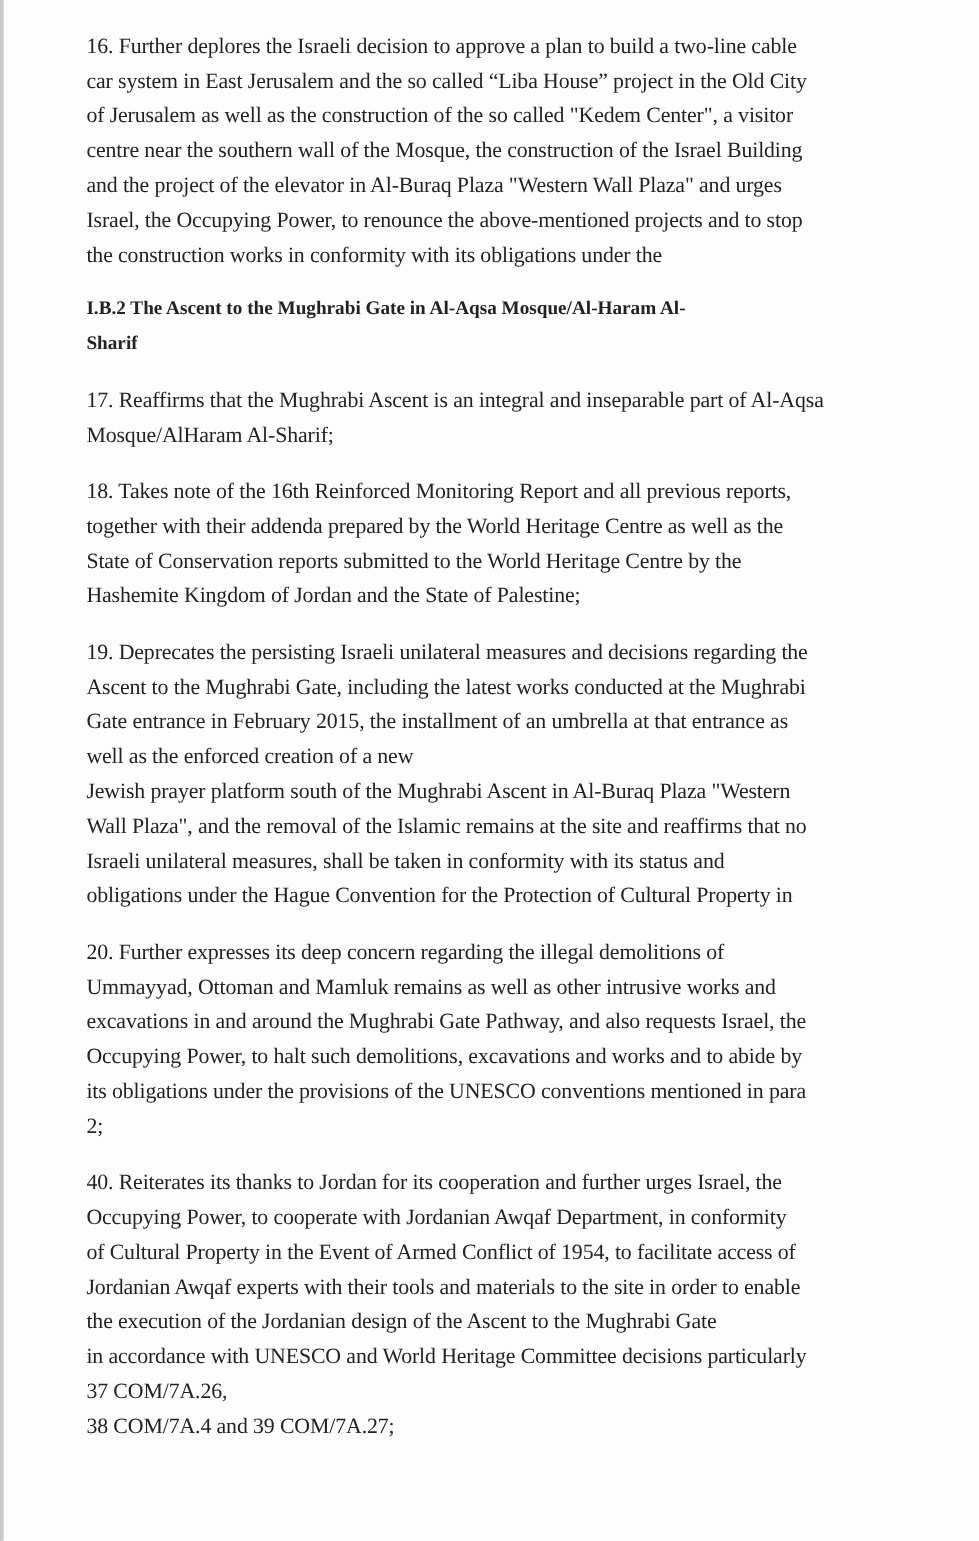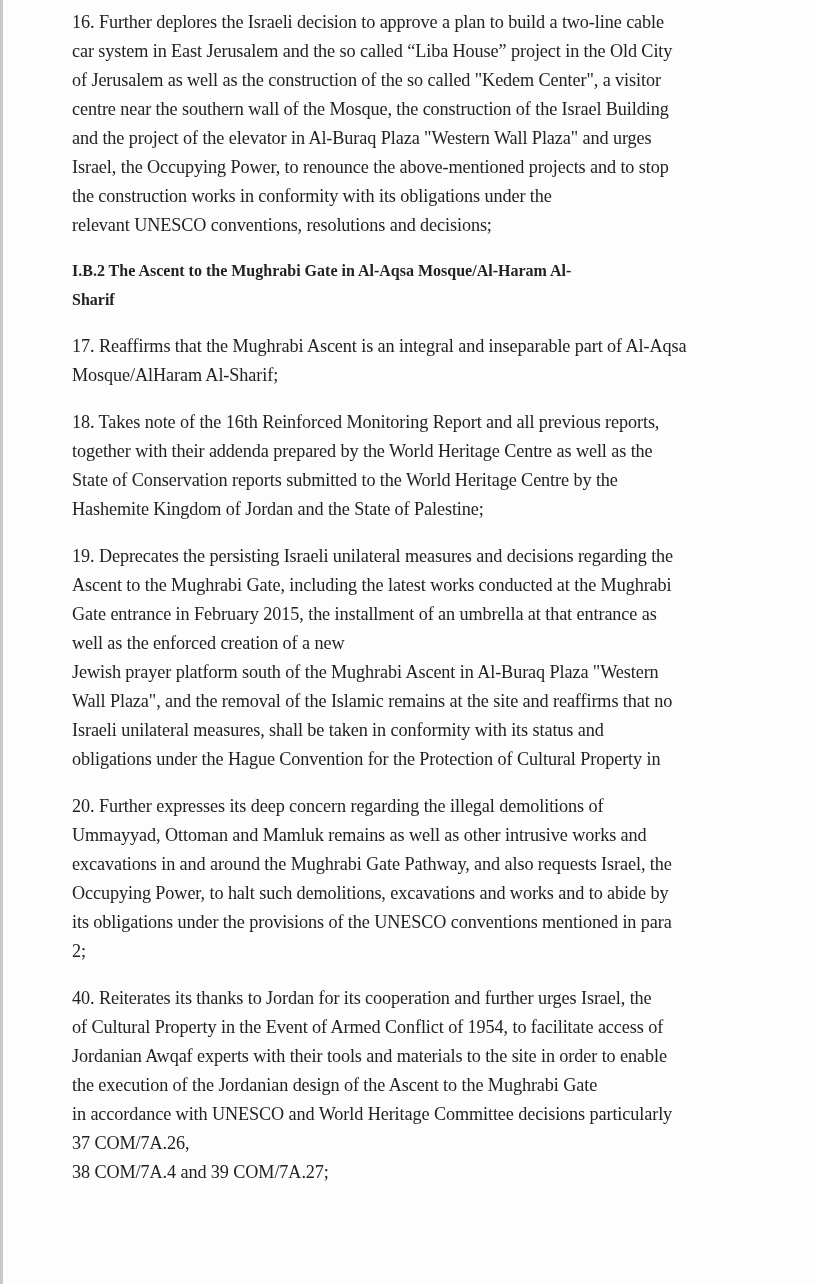--- a/index.html
+++ b/index.html
@@ -26,21 +26,21 @@
   .content {
     position: absolute;
     left: 72px;
     top: 8px;
     width: 690px;
   }
   .para {
     font-family: "Liberation Serif", "DejaVu Serif", serif;
     font-size: 18.2px;
     line-height: 29px;
-    margin: 0 0 18px 0;
+    margin: 16px 0 18px 0;
     letter-spacing: -0.1px;
   }
   .para .line {
     display: block;
     white-space: nowrap;
   }
   .heading {
     font-family: "Liberation Serif", "DejaVu Serif", serif;
     font-weight: bold;
     font-size: 16px;
@@ -60,21 +60,20 @@
 <div class="content">
 
   <p class="para">
     <span class="line">16. Further deplores the Israeli decision to approve a plan to build a two-line cable</span>
     <span class="line">car system in East Jerusalem and the so called “Liba House” project in the Old City</span>
     <span class="line">of Jerusalem as well as the construction of the so called "Kedem Center", a visitor</span>
     <span class="line">centre near the southern wall of the Mosque, the construction of the Israel Building</span>
     <span class="line">and the project of the elevator in Al-Buraq Plaza "Western Wall Plaza" and urges</span>
     <span class="line">Israel, the Occupying Power, to renounce the above-mentioned projects and to stop</span>
     <span class="line">the construction works in conformity with its obligations under the</span>
-    <span class="line">relevant UNESCO conventions, resolutions and decisions;</span>
   </p>
 
   <h3 class="heading">
     <span class="line">I.B.2 The Ascent to the Mughrabi Gate in Al-Aqsa Mosque/Al-Haram Al-</span>
     <span class="line">Sharif</span>
   </h3>
 
   <p class="para">
     <span class="line">17. Reaffirms that the Mughrabi Ascent is an integral and inseparable part of Al-Aqsa</span>
     <span class="line">Mosque/AlHaram Al-Sharif;</span>
@@ -102,20 +101,21 @@
     <span class="line">20. Further expresses its deep concern regarding the illegal demolitions of</span>
     <span class="line">Ummayyad, Ottoman and Mamluk remains as well as other intrusive works and</span>
     <span class="line">excavations in and around the Mughrabi Gate Pathway, and also requests Israel, the</span>
     <span class="line">Occupying Power, to halt such demolitions, excavations and works and to abide by</span>
     <span class="line">its obligations under the provisions of the UNESCO conventions mentioned in para</span>
     <span class="line">2;</span>
   </p>
 
   <p class="para">
     <span class="line">40. Reiterates its thanks to Jordan for its cooperation and further urges Israel, the</span>
+    <span class="line">Occupying Power, to cooperate with Jordanian Awqaf Department, in conformity</span>
     <span class="line">of Cultural Property in the Event of Armed Conflict of 1954, to facilitate access of</span>
     <span class="line">Jordanian Awqaf experts with their tools and materials to the site in order to enable</span>
     <span class="line">the execution of the Jordanian design of the Ascent to the Mughrabi Gate</span>
     <span class="line">in accordance with UNESCO and World Heritage Committee decisions particularly</span>
     <span class="line">37 COM/7A.26,</span>
     <span class="line">38 COM/7A.4 and 39 COM/7A.27;</span>
   </p>
 
 </div>
 

